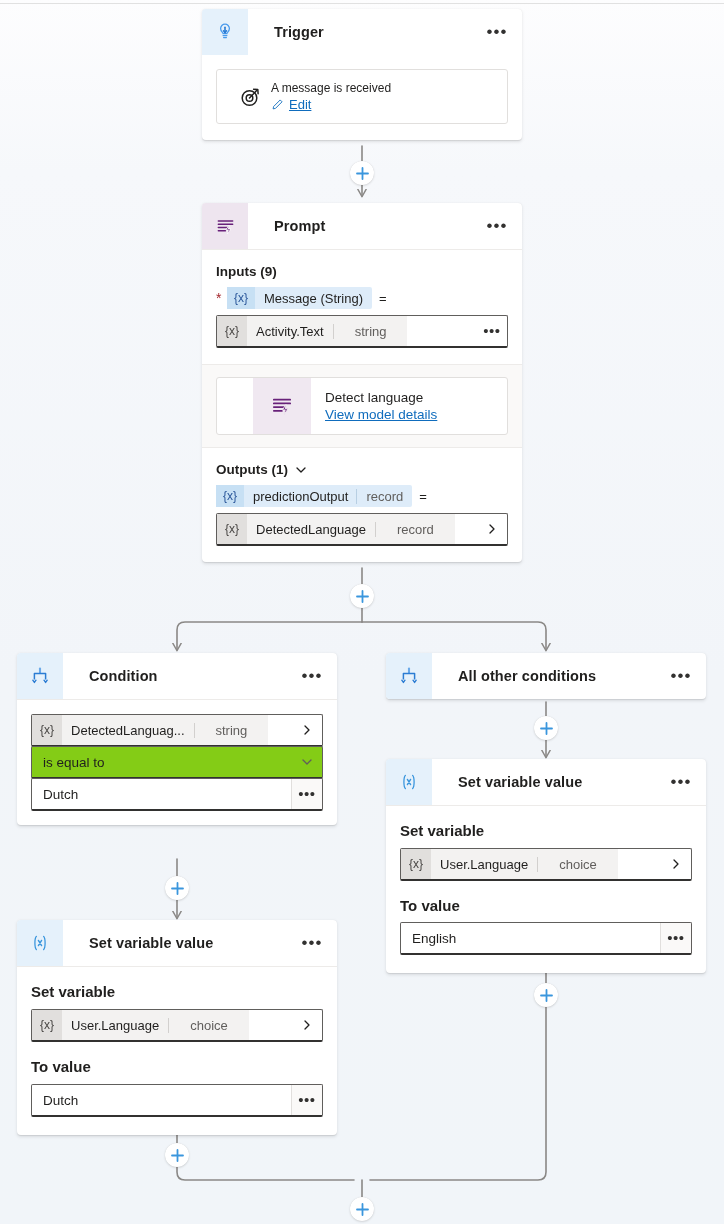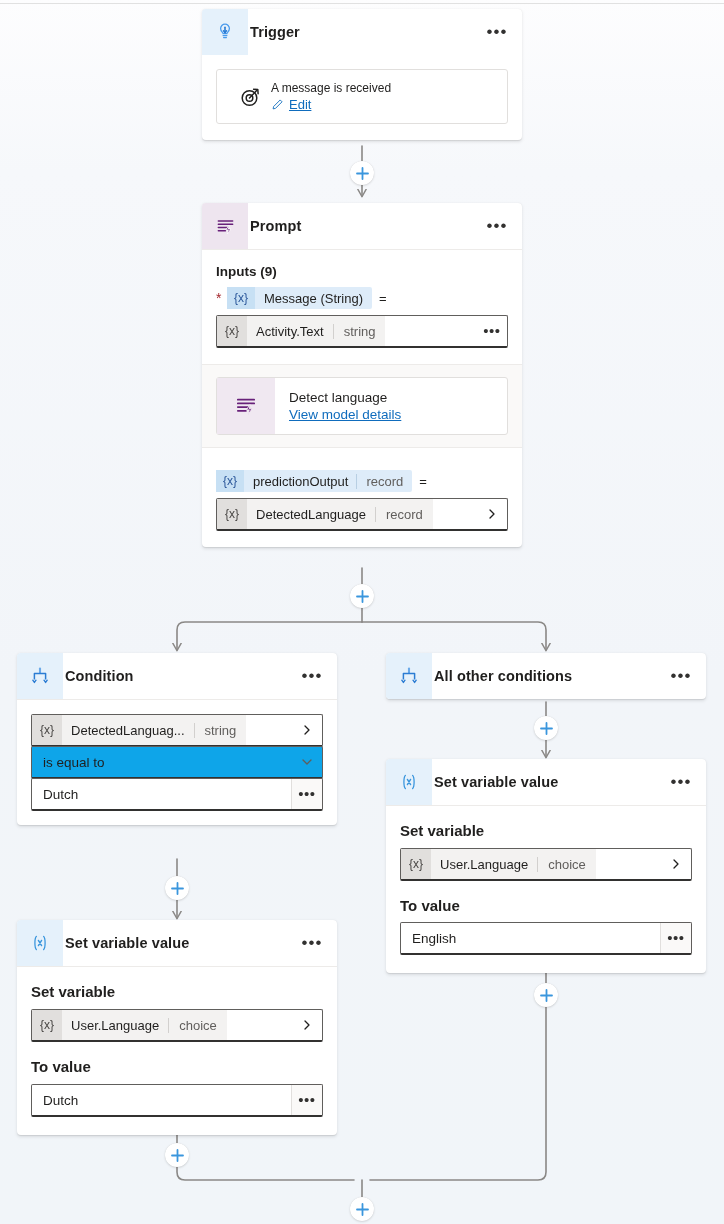--- a/index.html
+++ b/index.html
@@ -64,21 +64,21 @@
   }
   .head-icon.blue { background: #e5f1fb; }
   .head-icon.purple { background: #eee5ef; }
   .head-title {
     flex: 1;
     display: flex;
     align-items: center;
     font-size: 14.5px;
     font-weight: 700;
     letter-spacing: .1px;
-    padding-left: 2px;
+    padding-left: 26px;
     color: #201f1e;
   }
   .ellipsis-btn {
     width: 34px;
     display: flex;
     align-items: center;
     justify-content: center;
     color: #323130;
     font-size: 17px;
     letter-spacing: 1px;
@@ -189,21 +189,21 @@
     background: #e1dfdd;
     color: #484644;
     font-size: 12px;
     padding: 0 8px;
     height: 100%;
     display: flex; align-items: center;
   }
   .gtok .pname { font-size: 13px; padding: 0 9px; color: #201f1e; white-space: nowrap; }
   .gtok .ptype {
     font-size: 13px; color: #605e5c; border-left: 1px solid #d2d0ce;
-    padding: 0 10px; white-space: nowrap;
+    padding: 0 21px; white-space: nowrap;
   }
   .field .spacer { flex: 1; }
   .field .trail {
     width: 30px; min-width: 30px; height: 100%;
     display: flex; align-items: center; justify-content: center;
     color: #323130; font-size: 15px; letter-spacing: .5px; line-height: 6px;
   }
   .field .trail.sep { border-left: 1px solid #e1dfdd; background: #faf9f8; }
   .field .text { font-size: 13.5px; color: #201f1e; }
 
@@ -213,20 +213,21 @@
     border-bottom: 1px solid #edebe9;
     padding: 12px 14px;
   }
   .modelbox {
     border: 1px solid #e1dfdd;
     border-radius: 3px;
     background: #fff;
     display: flex;
     align-items: stretch;
     height: 56px;
+    padding-left: 36px;
   }
   .modelbox .mi {
     width: 58px; min-width: 58px;
     background: #f0e8f1;
     display: flex; align-items: center; justify-content: center;
   }
   .modelbox .mt {
     flex: 1;
     display: flex; flex-direction: column; justify-content: center;
     padding-left: 14px; gap: 2px;
@@ -240,21 +241,21 @@
     font-size: 13.5px; color: #201f1e;
   }
   .newcond .plusg { color: #0f6cbd; font-size: 17px; line-height: 12px; }
 
   .dropdown {
     margin-top: -1px;
     border: 1px solid #605e5c;
     border-bottom-width: 2px;
     border-bottom-color: #323130;
     border-radius: 2px;
-    background: #0ea5e9;
+    background: #84cc16;
     height: 30px;
     display: flex; align-items: center;
     padding: 0 9px 0 11px;
     font-size: 13.5px;
     color: #201f1e;
   }
   .dropdown .spacer { flex: 1; }
 
   .fieldlabel {
     font-size: 15px; font-weight: 700; color: #201f1e;
@@ -393,20 +394,28 @@
           </svg>
         </div>
         <div class="mt">
           <div class="m1">Detect language</div>
           <div class="m2">View model details</div>
         </div>
       </div>
     </div>
 
     <div class="card-body" style="padding:14px 14px 16px 14px;">
+      <div class="sectlabel">
+        <span>Outputs (1)</span>
+        <span style="display:flex;">
+          <svg width="12" height="12" viewBox="0 0 12 12" fill="none">
+              <path d="M2 4 L6 8 L10 4" stroke="#201f1e" stroke-width="1.3" stroke-linecap="round" stroke-linejoin="round"></path>
+            </svg>
+        </span>
+      </div>
       <div class="pill-row" style="padding-left:0;">
         <span class="pill">
           <span class="xbadge">{x}</span>
           <span class="pname">predictionOutput</span>
           <span class="ptype">record</span>
         </span>
         <span class="eqsign">=</span>
       </div>
       <div class="field">
         <span class="gtok">

